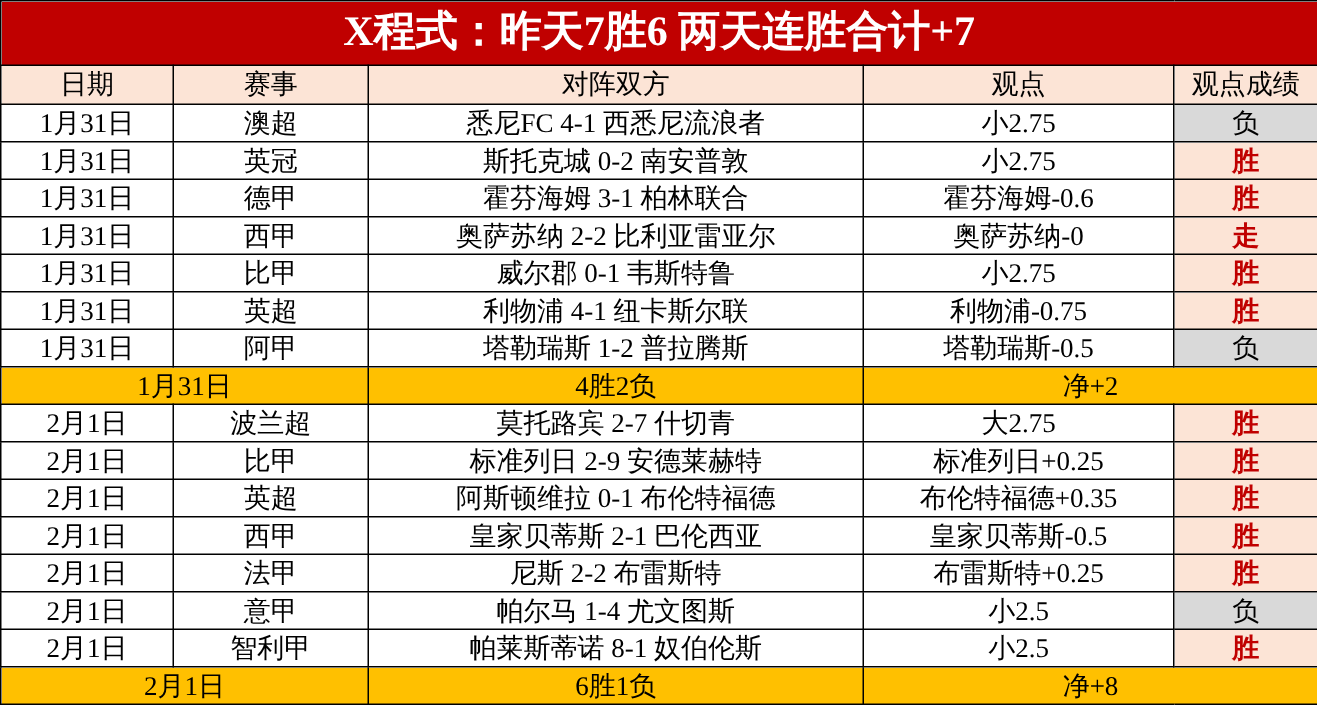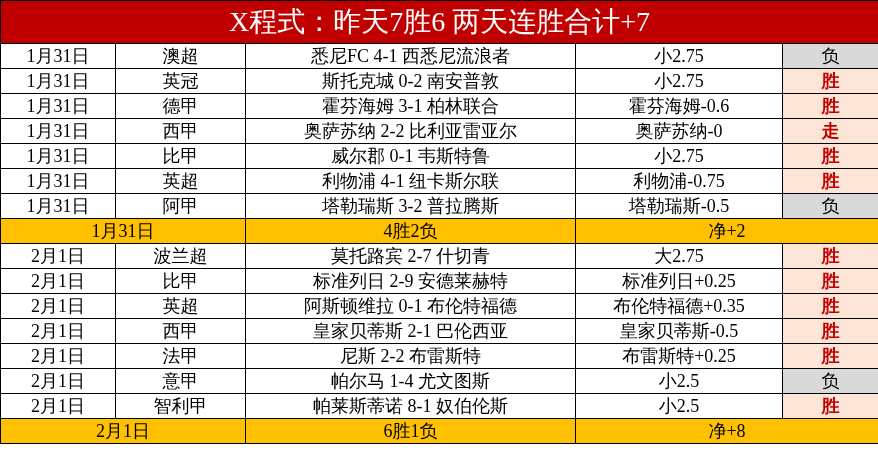--- a/index.html
+++ b/index.html
@@ -19,21 +19,21 @@
   td, th {
     border: 1px solid #000;
     text-align: center; vertical-align: middle;
     padding: 0; overflow: hidden; white-space: nowrap;
     font-weight: normal; color: #000;
     font-size: 18px; height: 24px; line-height: 24px;
     background: #ffffff;
   }
   tr.title-row td {
     background: #c00000; color: #ffffff;
-    font-weight: normal; font-size: 28px;
+    font-weight: bold; font-size: 28px;
     height: 42px; line-height: 42px;
     border: 1px solid #000;
   }
   tr.header-row th { background: #fce4d6; height: 25px; line-height: 25px; }
   td.result-win, td.result-push {
     background: #fce4d6; color: #c00000; font-weight: bold;
   }
   td.result-loss { background: #d9d9d9; color: #000; }
   tr.summary-row td { background: #ffc000; color: #000; }
 </style>
@@ -45,20 +45,27 @@
     <colgroup>
       <col class="c-date">
         <col class="c-league">
         <col class="c-match">
         <col class="c-pick">
         <col class="c-result">
     </colgroup>
     <thead>
       <tr class="title-row">
         <td colspan="5">X程式：昨天7胜6 两天连胜合计+7</td>
+      </tr>
+      <tr class="header-row">
+        <th>日期</th>
+        <th>赛事</th>
+        <th>对阵双方</th>
+        <th>观点</th>
+        <th>观点成绩</th>
       </tr>
     </thead>
     <tbody>
         <tr>
           <td>1月31日</td>
           <td>澳超</td>
           <td>悉尼FC 4-1 西悉尼流浪者</td>
           <td>小2.75</td>
           <td class="result-loss">负</td>
         </tr>
@@ -93,21 +100,21 @@
         <tr>
           <td>1月31日</td>
           <td>英超</td>
           <td>利物浦 4-1 纽卡斯尔联</td>
           <td>利物浦-0.75</td>
           <td class="result-win">胜</td>
         </tr>
         <tr>
           <td>1月31日</td>
           <td>阿甲</td>
-          <td>塔勒瑞斯 3-2 普拉腾斯</td>
+          <td>塔勒瑞斯 1-2 普拉腾斯</td>
           <td>塔勒瑞斯-0.5</td>
           <td class="result-loss">负</td>
         </tr>
         <tr class="summary-row">
           <td colspan="2">1月31日</td>
           <td>4胜2负</td>
           <td colspan="2">净+2</td>
         </tr>
         <tr>
           <td>2月1日</td>

